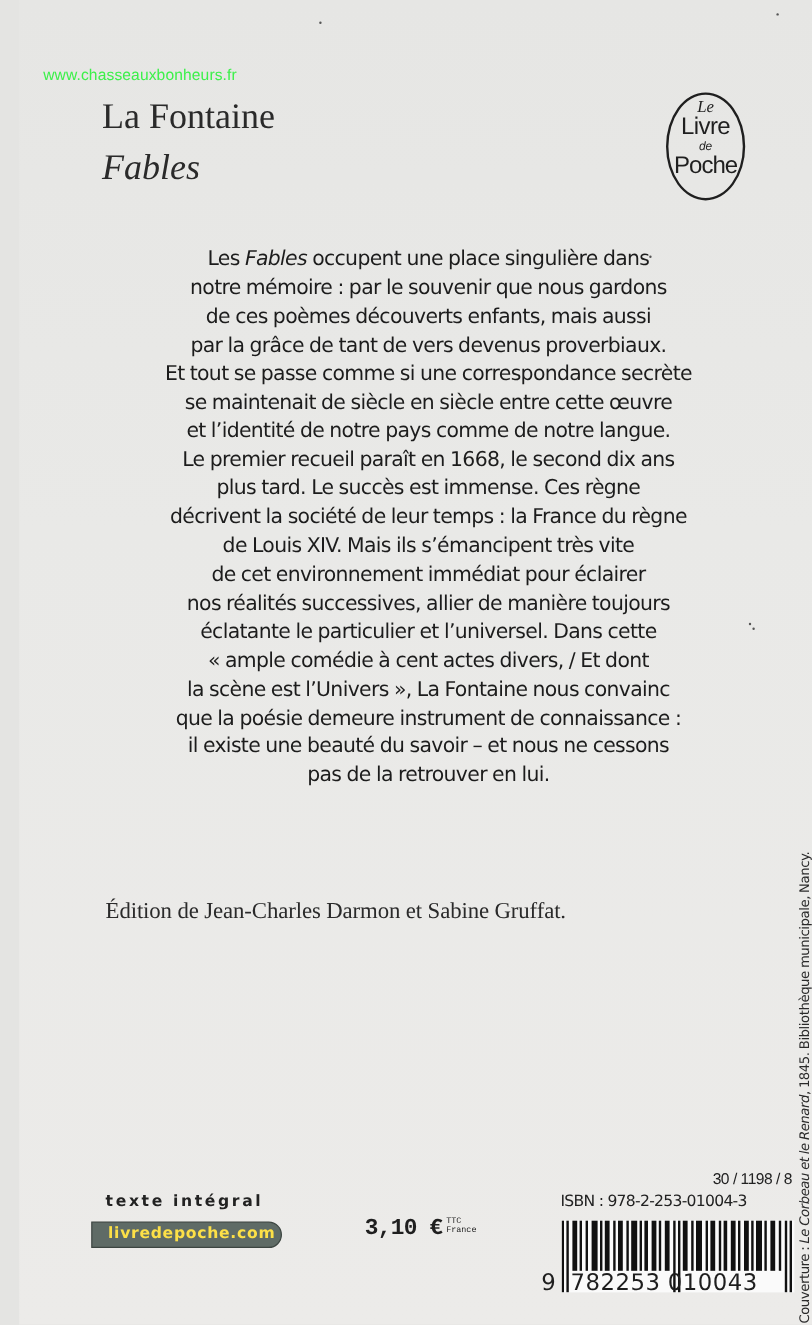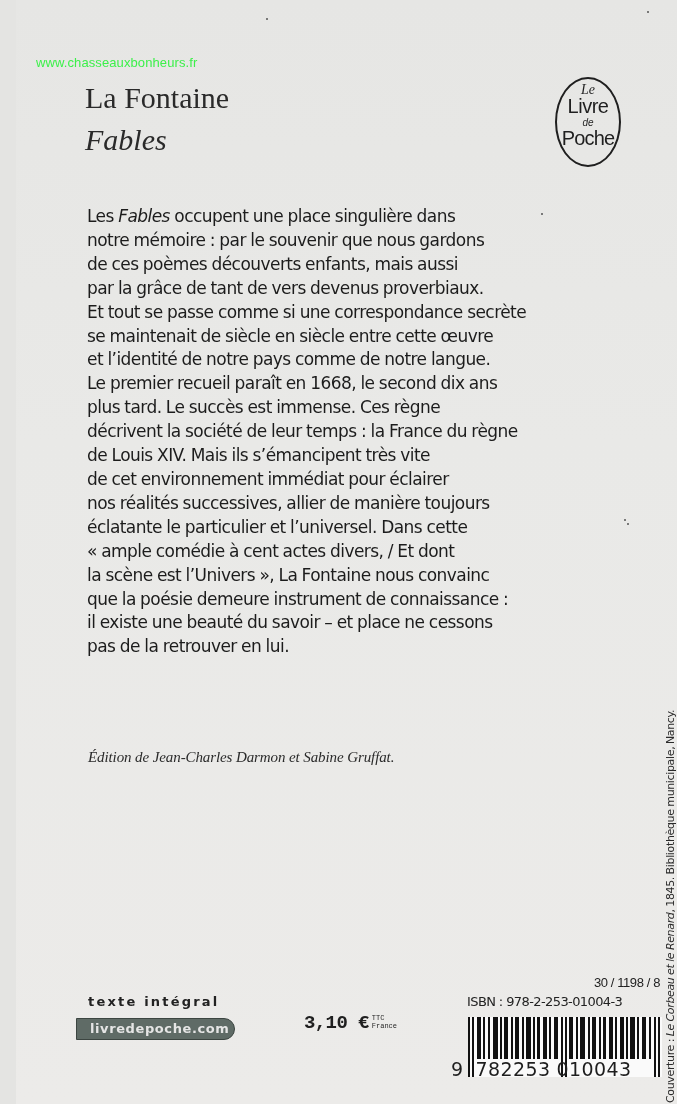--- a/index.html
+++ b/index.html
@@ -97,34 +97,34 @@
     .blurb {
       position: absolute;
       left: 71px; top: 205px;
       width: 540px;
       font-family: "DejaVu Sans", sans-serif;
       font-size: 17px;
       line-height: 23.9px;
       color: #1c1c1c;
       letter-spacing: -0.55px;
       word-spacing: -0.5px;
+      text-align: center;
     }
     .blurb .line {
       display: block;
       white-space: nowrap;
     }
     .blurb em {
       font-style: oblique;
     }
     .edition {
       position: absolute;
       left: 72px; top: 749px;
       font-family: "Liberation Serif", serif;
-      font-style: italic;
-      font-size: 15px;
+      font-size: 19px;
       color: #2a2a2a;
       letter-spacing: -0.1px;
     }
     .cover-credit {
       position: absolute;
       left: 648px; top: 1103px;
       transform-origin: 0 0;
       transform: rotate(-90deg);
       white-space: nowrap;
       font-family: "DejaVu Sans", sans-serif;
@@ -144,21 +144,21 @@
       color: #222;
     }
     .site-pill {
       position: absolute;
       left: 60px; top: 1018px;
       width: 159px; height: 22px;
       background: #5f6b66;
       border-radius: 0 11px 11px 0;
       border: 1px solid #3c4541;
       box-sizing: border-box;
-      color: #e5e5e5;
+      color: #fde047;
       font-family: "DejaVu Sans", sans-serif;
       font-weight: bold;
       font-size: 13px;
       line-height: 20px;
       padding-left: 13px;
       letter-spacing: 0.6px;
     }
     .price {
       position: absolute;
       left: 288px; top: 1012px;
@@ -257,21 +257,21 @@
     <span class="line">Le premier recueil paraît en 1668, le second dix ans</span>
     <span class="line">plus tard. Le succès est immense. Ces règne</span>
     <span class="line">décrivent la société de leur temps : la France du règne</span>
     <span class="line">de Louis XIV. Mais ils s’émancipent très vite</span>
     <span class="line">de cet environnement immédiat pour éclairer</span>
     <span class="line">nos réalités successives, allier de manière toujours</span>
     <span class="line">éclatante le particulier et l’universel. Dans cette</span>
     <span class="line">« ample comédie à cent actes divers, / Et dont</span>
     <span class="line">la scène est l’Univers », La Fontaine nous convainc</span>
     <span class="line">que la poésie demeure instrument de connaissance :</span>
-    <span class="line">il existe une beauté du savoir – et place ne cessons</span>
+    <span class="line">il existe une beauté du savoir – et nous ne cessons</span>
     <span class="line">pas de la retrouver en lui.</span>
   </div>
 
   <div class="edition">Édition de Jean-Charles Darmon et Sabine Gruffat.</div>
 
   <div class="cover-credit"><span>Couverture : </span><em>Le Corbeau et le Renard</em><span>, 1845. Bibliothèque municipale, Nancy.</span></div>
 
   <div class="texte-integral">texte intégral</div>
   <div class="site-pill">livredepoche.com</div>
 

